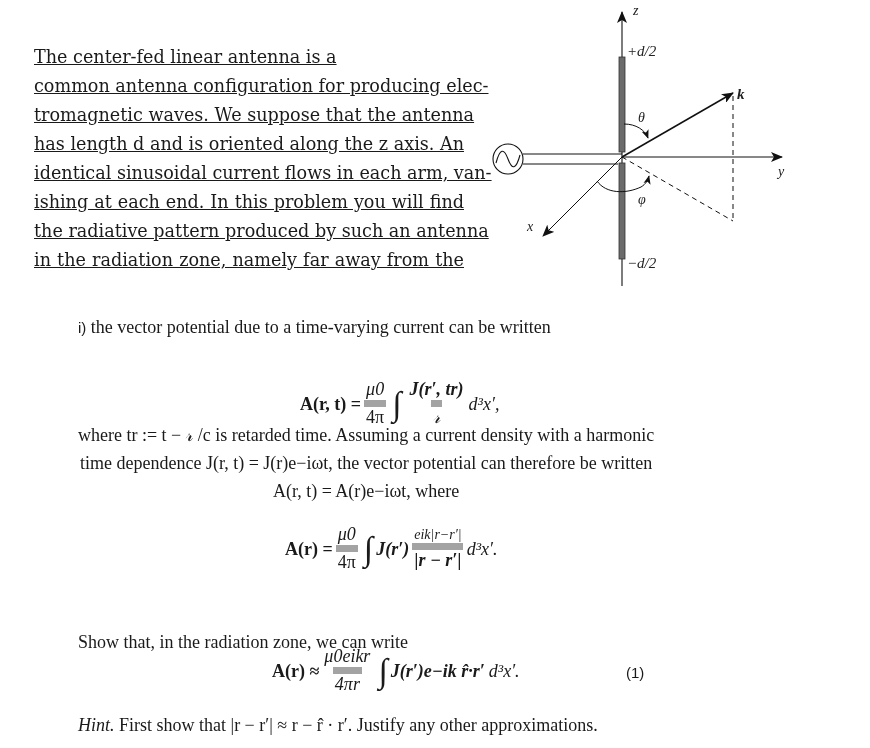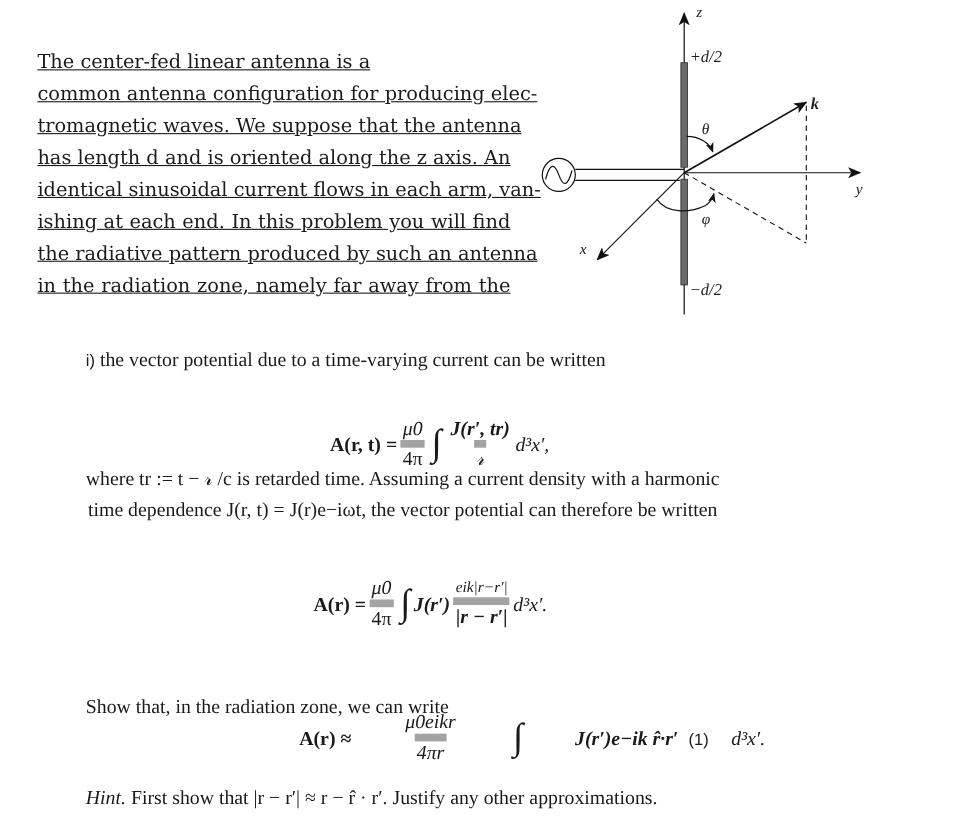--- a/index.html
+++ b/index.html
@@ -118,40 +118,41 @@
   <span class="frac">
     <span class="num bi">J(r′, tr)</span>
     <span class="den mi">𝓇</span>
   </span>
   <span class="mi">d³x′,</span>
 </div>
 
 <div class="abs body serif" style="left:78px;top:421px;line-height:28px;text-align:center;">
   <div>where tr := t − 𝓇 /c is retarded time. Assuming a current density with a harmonic</div>
   <div>time dependence J(r, t) = J(r)e−iωt, the vector potential can therefore be written</div>
+  <div>A(r, t) = A(r)e−iωt, where</div>
 </div>
 
 <div class="abs eq serif" style="left:285px;top:520px;height:58px;">
   <span class="bf">A(r) =</span>
   <span class="frac">
     <span class="num mi">μ0</span>
     <span class="den">4π</span>
   </span>
   <span class="int">∫</span>
   <span class="bi">J(r′)</span>
   <span class="frac">
     <span class="num mi" style="font-size:14px;">eik|r−r′|</span>
     <span class="den bi">|r − r′|</span>
   </span>
   <span class="mi">d³x′.</span>
 </div>
 
 <div class="abs body serif" style="left:78px;top:632px;">Show that, in the radiation zone, we can write</div>
 
-<div class="abs eq serif" style="left:272px;top:640px;height:62px;gap:44px;">
+<div class="abs eq serif" style="left:272px;top:640px;height:62px;">
   <span class="bf">A(r) ≈</span>
   <span class="frac">
     <span class="num mi">μ0eikr</span>
     <span class="den mi">4πr</span>
   </span>
   <span class="int">∫</span>
   <span class="bi">J(r′)e−ik r̂·r′</span>
   <span class="mi" style="margin-left:4px;">d³x′.</span>
 </div>
 <div class="abs sans-small" style="left:626px;top:664px;font-size:15px;">(1)</div>

